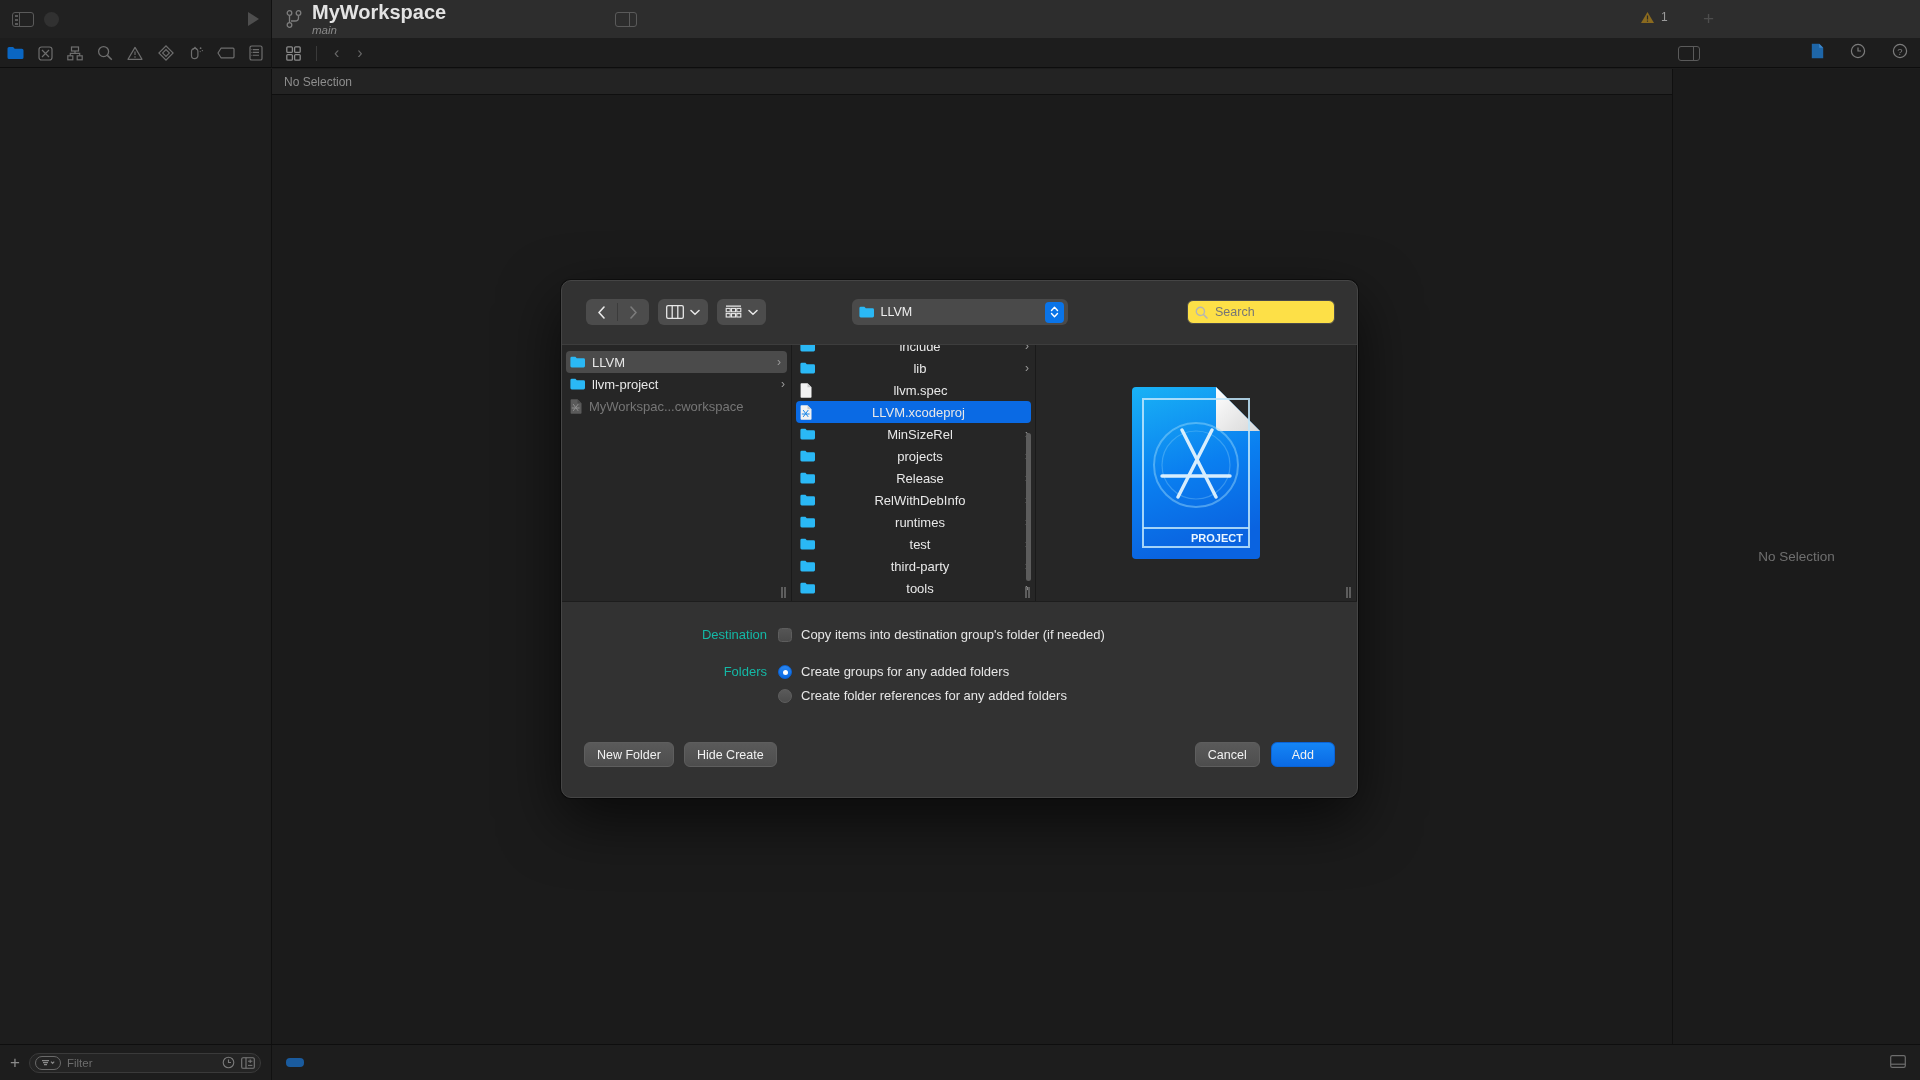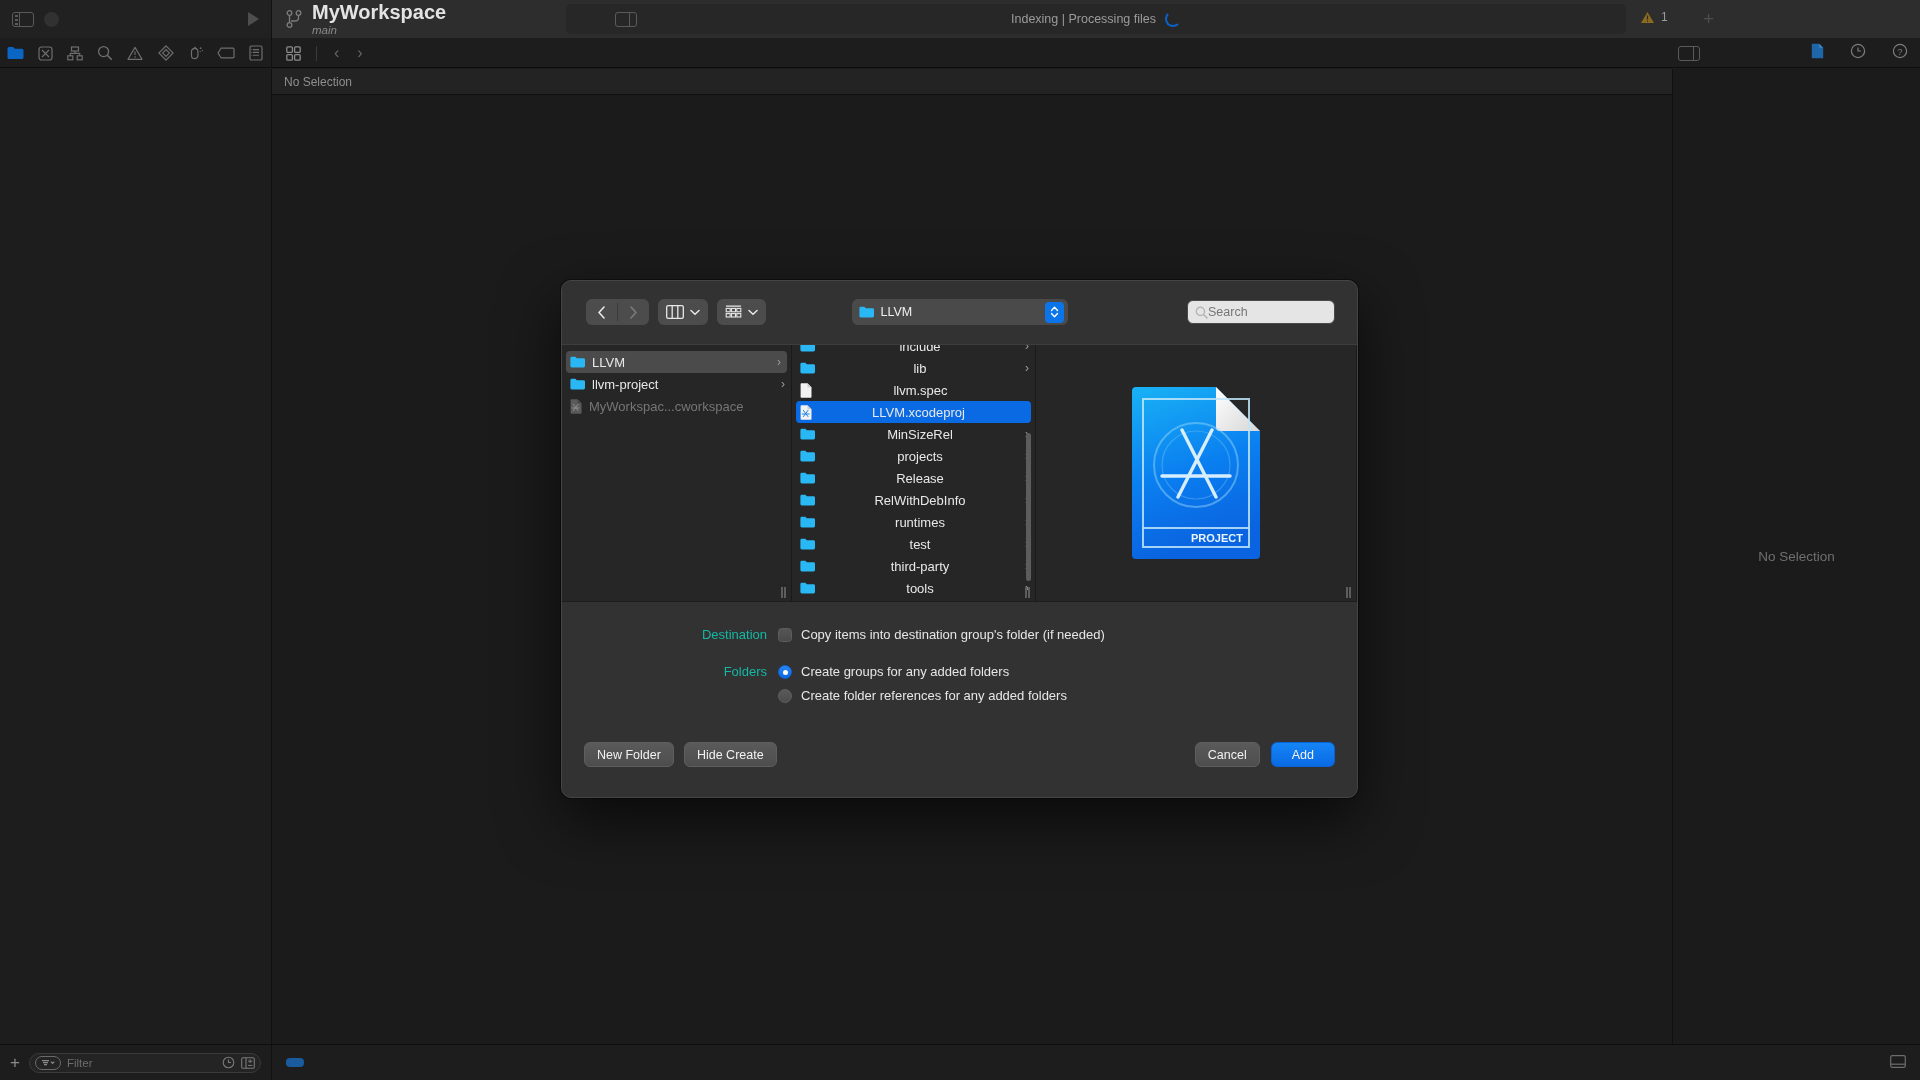--- a/index.html
+++ b/index.html
@@ -99,22 +99,22 @@
   .vbtn { padding: 0 8px; }
   .dlg-path {
     position:absolute; left: 50%; transform:translateX(-50%); top: 18px;
     width: 216px; height: 26px; background:#4a4a4a; border-radius:6px;
     display:flex; align-items:center; padding: 0 4px 0 7px; gap: 7px;
   }
   .dlg-path .lbl { color:#f0f0f0; font-size:12.5px; flex:1;}
   .stepper { width:19px; height:21px; border-radius:4px; background:#0a74e8; display:flex; flex-direction:column; align-items:center; justify-content:center; gap:2px;}
   .dlg-search {
     position:absolute; right: 22px; top: 19px; width: 148px; height: 24px;
-    background:#e5e5e5; border:1px solid #4a4a4a; border-radius: 6px;
-    display:flex; align-items:center; padding: 0 7px; 
+    background:#fde047; border:1px solid #4a4a4a; border-radius: 6px;
+    display:flex; align-items:center; padding: 0 7px; gap: 7px;
   }
   .dlg-search .ph { color:#767676; font-size:12.5px;}
 
   .browser { position:absolute; top:63px; left:0; right:0; height: 258px; display:flex; background:#262626; border-top:1px solid #3d3d3d; border-bottom:1px solid #1d1d1d;}
   .col { position:relative; background:#262626; border-right:1px solid #1a1a1a; overflow:hidden; }
   .col-1 { width: 230px; padding-top: 6px;}
   .col-2 { width: 244px; }
   .col-3 { flex:1; display:flex; align-items:center; justify-content:center;}
   .grip { position:absolute; bottom:3px; right:3px; width:7px; height:11px; display:flex; gap:1.5px;}
   .grip i { width:1.5px; background:#5d5d5d; display:block; height:100%;}
@@ -171,24 +171,20 @@
           <circle cx="3.5" cy="4" r="2.3" fill="none" stroke="#7d7d7d" stroke-width="1.3"></circle>
           <circle cx="3.5" cy="16" r="2.3" fill="none" stroke="#7d7d7d" stroke-width="1.3"></circle>
           <circle cx="12.5" cy="4" r="2.3" fill="none" stroke="#7d7d7d" stroke-width="1.3"></circle>
           <path d="M3.5 6.4 V13.7" stroke="#7d7d7d" stroke-width="1.3" fill="none"></path>
           <path d="M12.5 6.4 V9 Q12.5 12 9 12 H5" stroke="#7d7d7d" stroke-width="1.3" fill="none"></path>
         </svg>
       </div>
       <div class="ws-title">
         <div class="ws-name">MyWorkspace</div>
         <div class="ws-branch">main</div>
-      </div>
-      <div class="activity">
-        <span class="activity-text">Indexing | Processing files</span>
-        <span class="spinner"></span>
       </div>
       <div class="warn-group">
         <svg width="15" height="13" viewBox="0 0 15 13">
           <path d="M7.5 1 L14 12 L1 12 Z" fill="#8a6a1f"></path>
           <rect x="6.9" y="4.5" width="1.2" height="4" fill="#2a2a2a"></rect>
           <rect x="6.9" y="9.5" width="1.2" height="1.2" fill="#2a2a2a"></rect>
         </svg>
         <span class="warn-count">1</span>
       </div>
       <div class="tb-right-plus">+</div>

